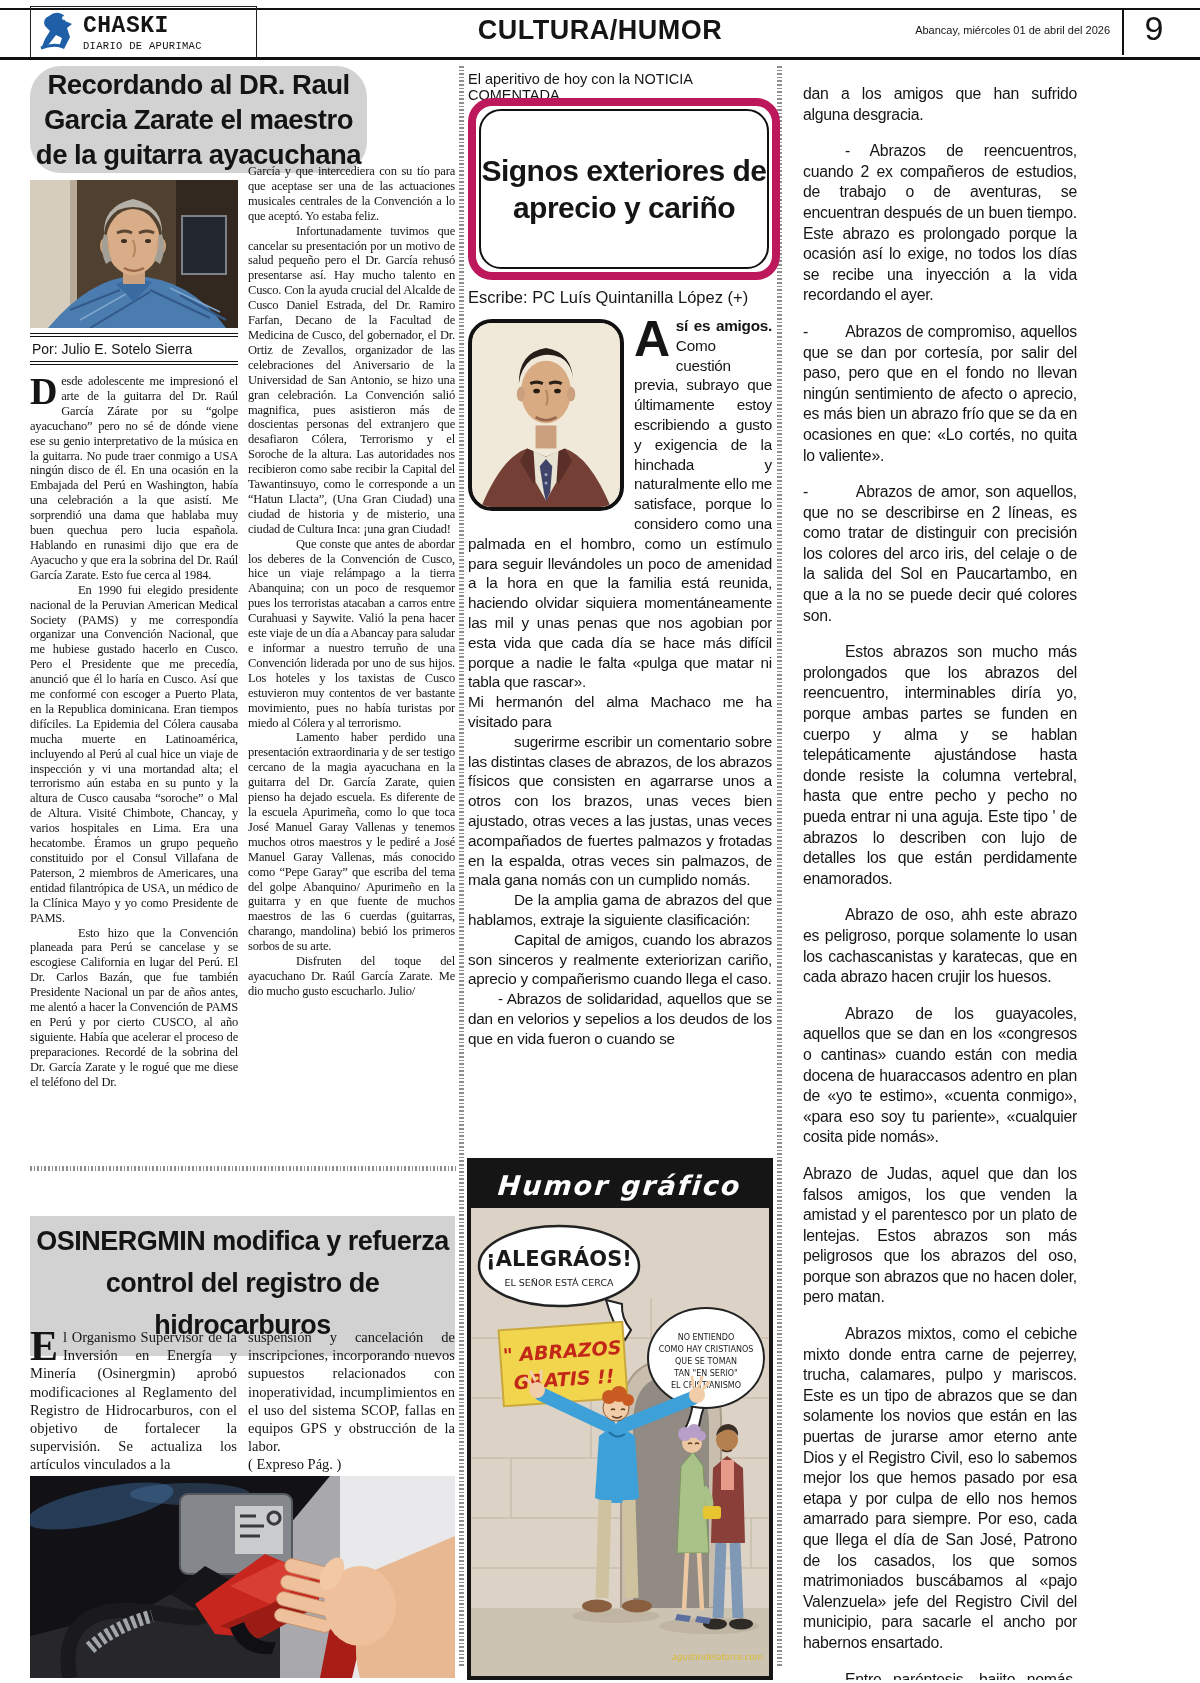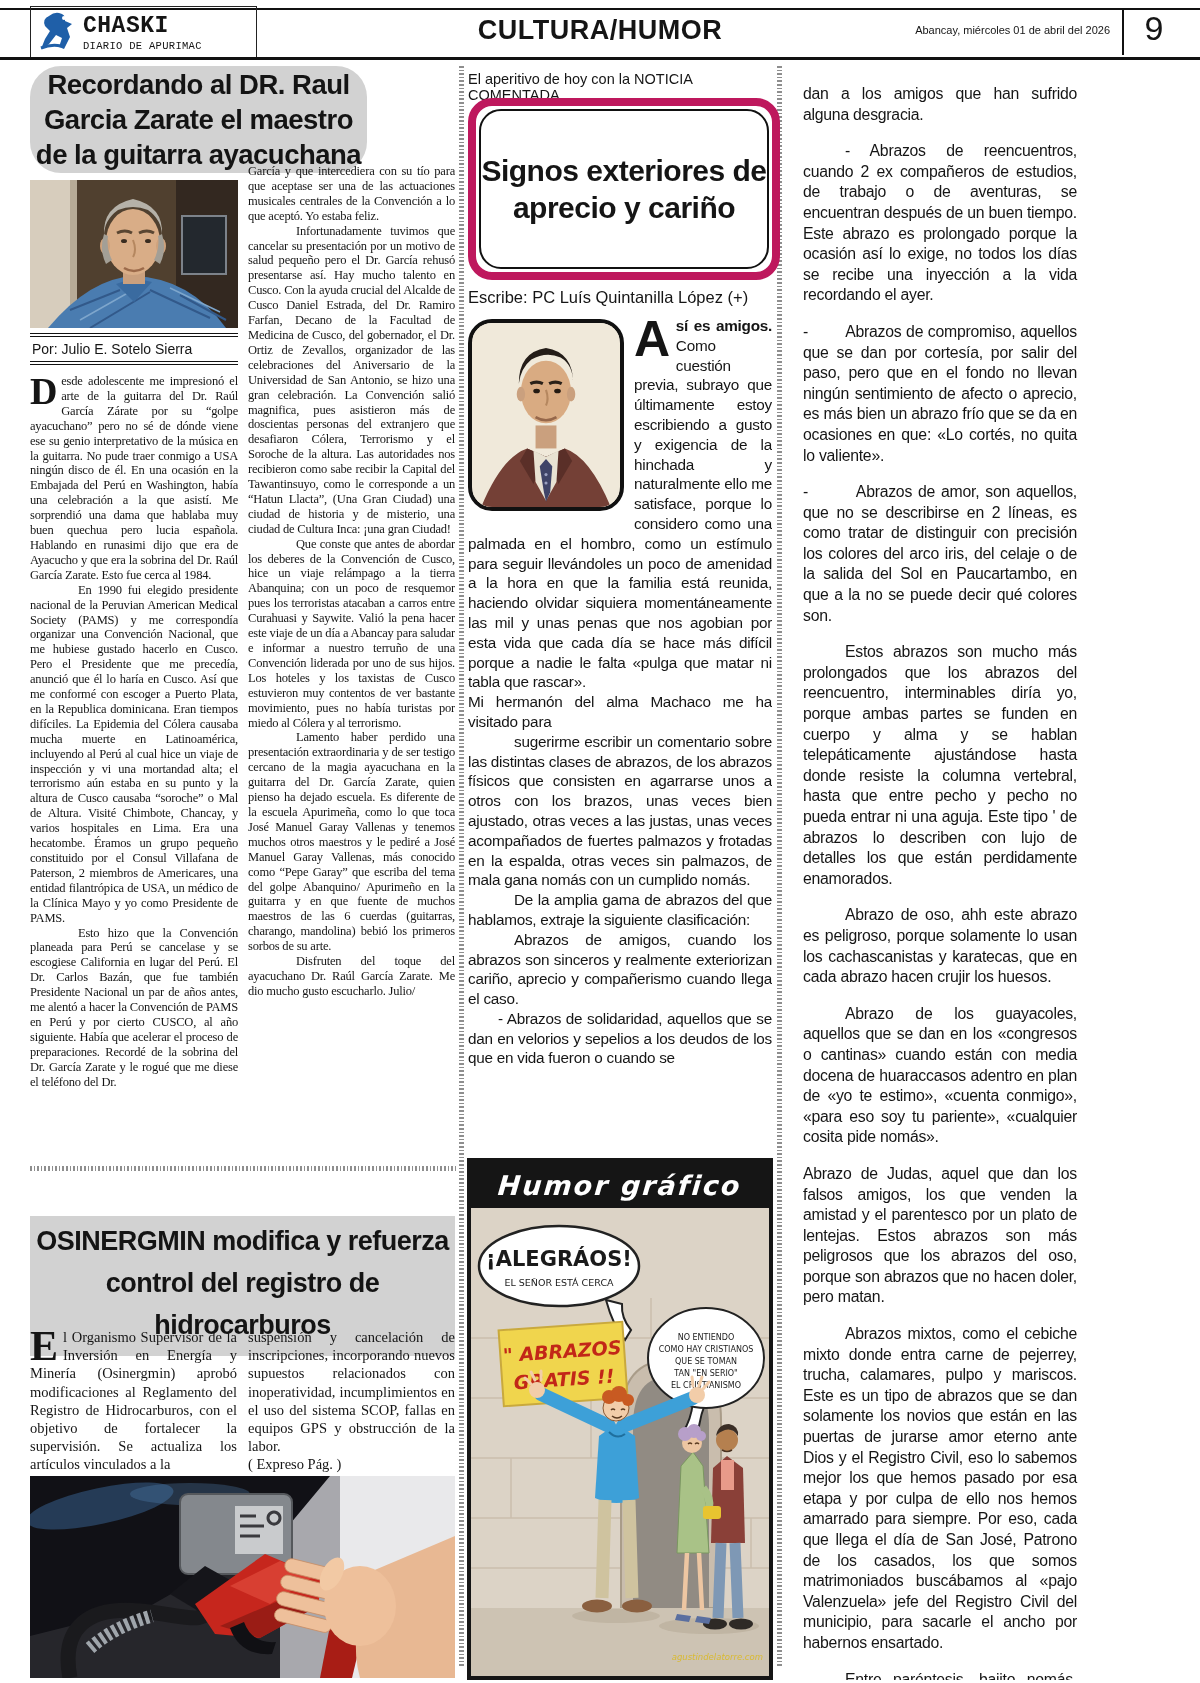--- a/index.html
+++ b/index.html
@@ -204,21 +204,21 @@
         <ellipse cx="61" cy="65" rx="3.2" ry="2.2" fill="#241a12"></ellipse>
         <ellipse cx="81" cy="65" rx="3.2" ry="2.2" fill="#241a12"></ellipse>
         <path d="M70 64 q3 9 0 15" stroke="#b5875f" stroke-width="2" fill="none"></path>
         <path d="M60 90 q10 6 20 0" stroke="#96674a" stroke-width="2.5" fill="none"></path>
       </svg>
     </div>
     <p><span class="dcA">A</span><b>sí es amigos.</b><span> Como cuestión previa, subrayo que últimamente estoy escribiendo a gusto y exigencia de la hinchada y naturalmente ello me satisface, porque lo considero como una palmada en el hombro, como un estímulo para seguir llevándoles un poco de amenidad a la hora en que la familia está reunida, haciendo olvidar siquiera momentáneamente las mil y unas penas que nos agobian por esta vida que cada día se hace más difícil porque a nadie le falta «pulga que matar ni tabla que rascar».</span></p>
     <p>Mi hermanón del alma Machaco me ha visitado para</p>
     <p class="ind">sugerirme escribir un comentario sobre las distintas clases de abrazos, de los abrazos físicos que consisten en agarrarse unos a otros con los brazos, unas veces bien ajustado, otras veces a las justas, unas veces acompañados de fuertes palmazos y frotadas en la espalda, otras veces sin palmazos, de mala gana nomás con un cumplido nomás.</p>
     <p class="ind">De la amplia gama de abrazos del que hablamos, extraje la siguiente clasificación:</p>
-    <p class="ind">Abrazos de amigos, cuando los abrazos son sinceros y realmente exteriorizan cariño, aprecio y compañerismo cuando llega el caso.</p>
+    <p class="ind">Capital de amigos, cuando los abrazos son sinceros y realmente exteriorizan cariño, aprecio y compañerismo cuando llega el caso.</p>
     <p class="ind-sm">- Abrazos de solidaridad, aquellos que se dan en velorios y sepelios a los deudos de los que en vida fueron o cuando se</p>
   </div>
 
   <div class="abs" id="cartoon-box" style="left:467px;top:1158px;width:306px;height:522px;">
     <div id="cartoon-banner">
       <span>Humor gráfico</span>
     </div>
     <svg width="298" height="468" viewBox="0 0 298 468">
       <rect width="298" height="468" fill="#dcd3c6"></rect>
       <path d="M0 130 H298 M0 190 H298 M0 250 H298 M0 310 H298 M0 360 H298" stroke="#cabead" stroke-width="1.5"></path>

